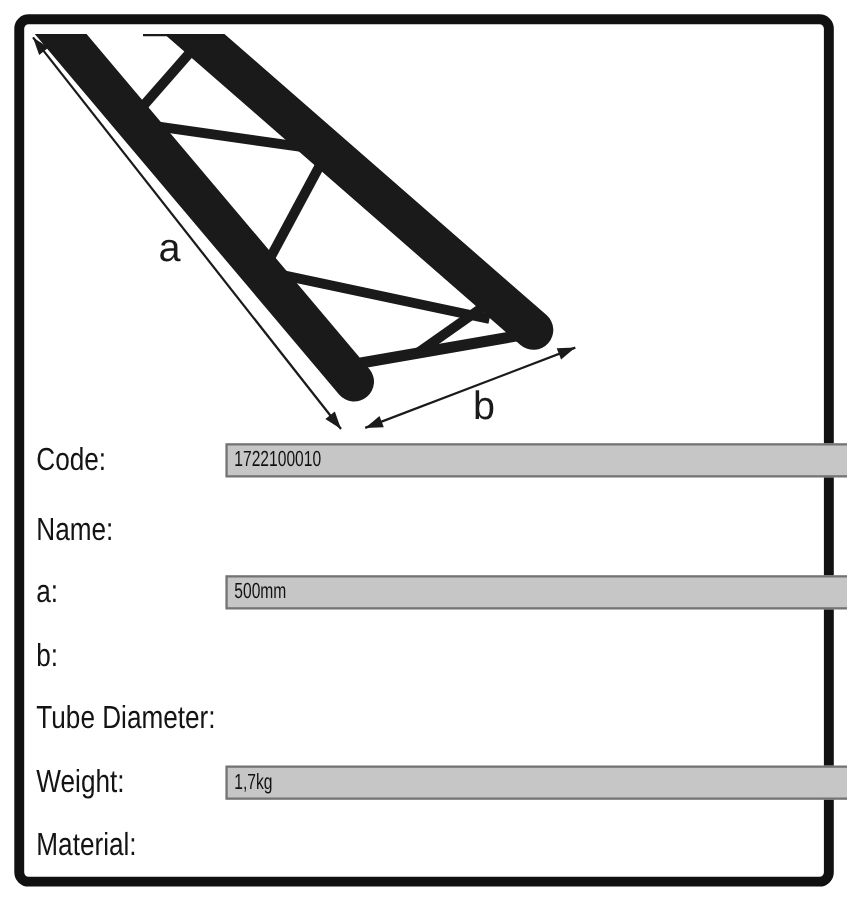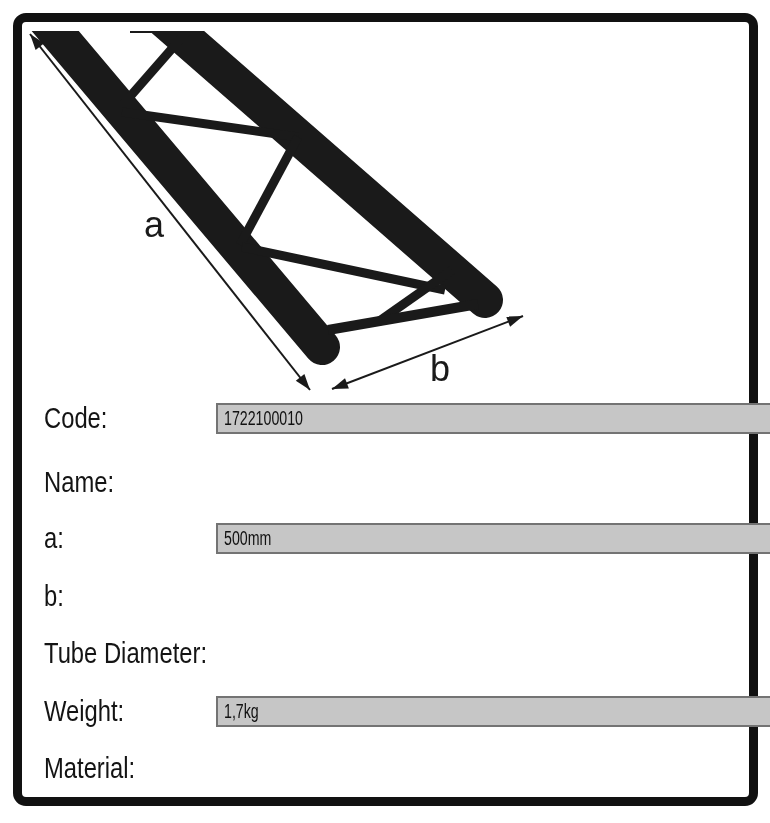--- a/index.html
+++ b/index.html
@@ -23,21 +23,21 @@
     left: 0; top: 0;
     width: 770px; height: 823px;
   }
   .dim-label {
     font-family: "Liberation Sans", sans-serif;
     font-size: 36px;
     fill: #1a1a1a;
   }
   .row {
     position: absolute;
-    left: 44px;
+    left: 33px;
     width: 704px;
     height: 31px;
   }
   .field-label {
     position: absolute;
     left: 0; top: 0;
     height: 31px;
     line-height: 31px;
     font-size: 29px;
     color: #141414;

